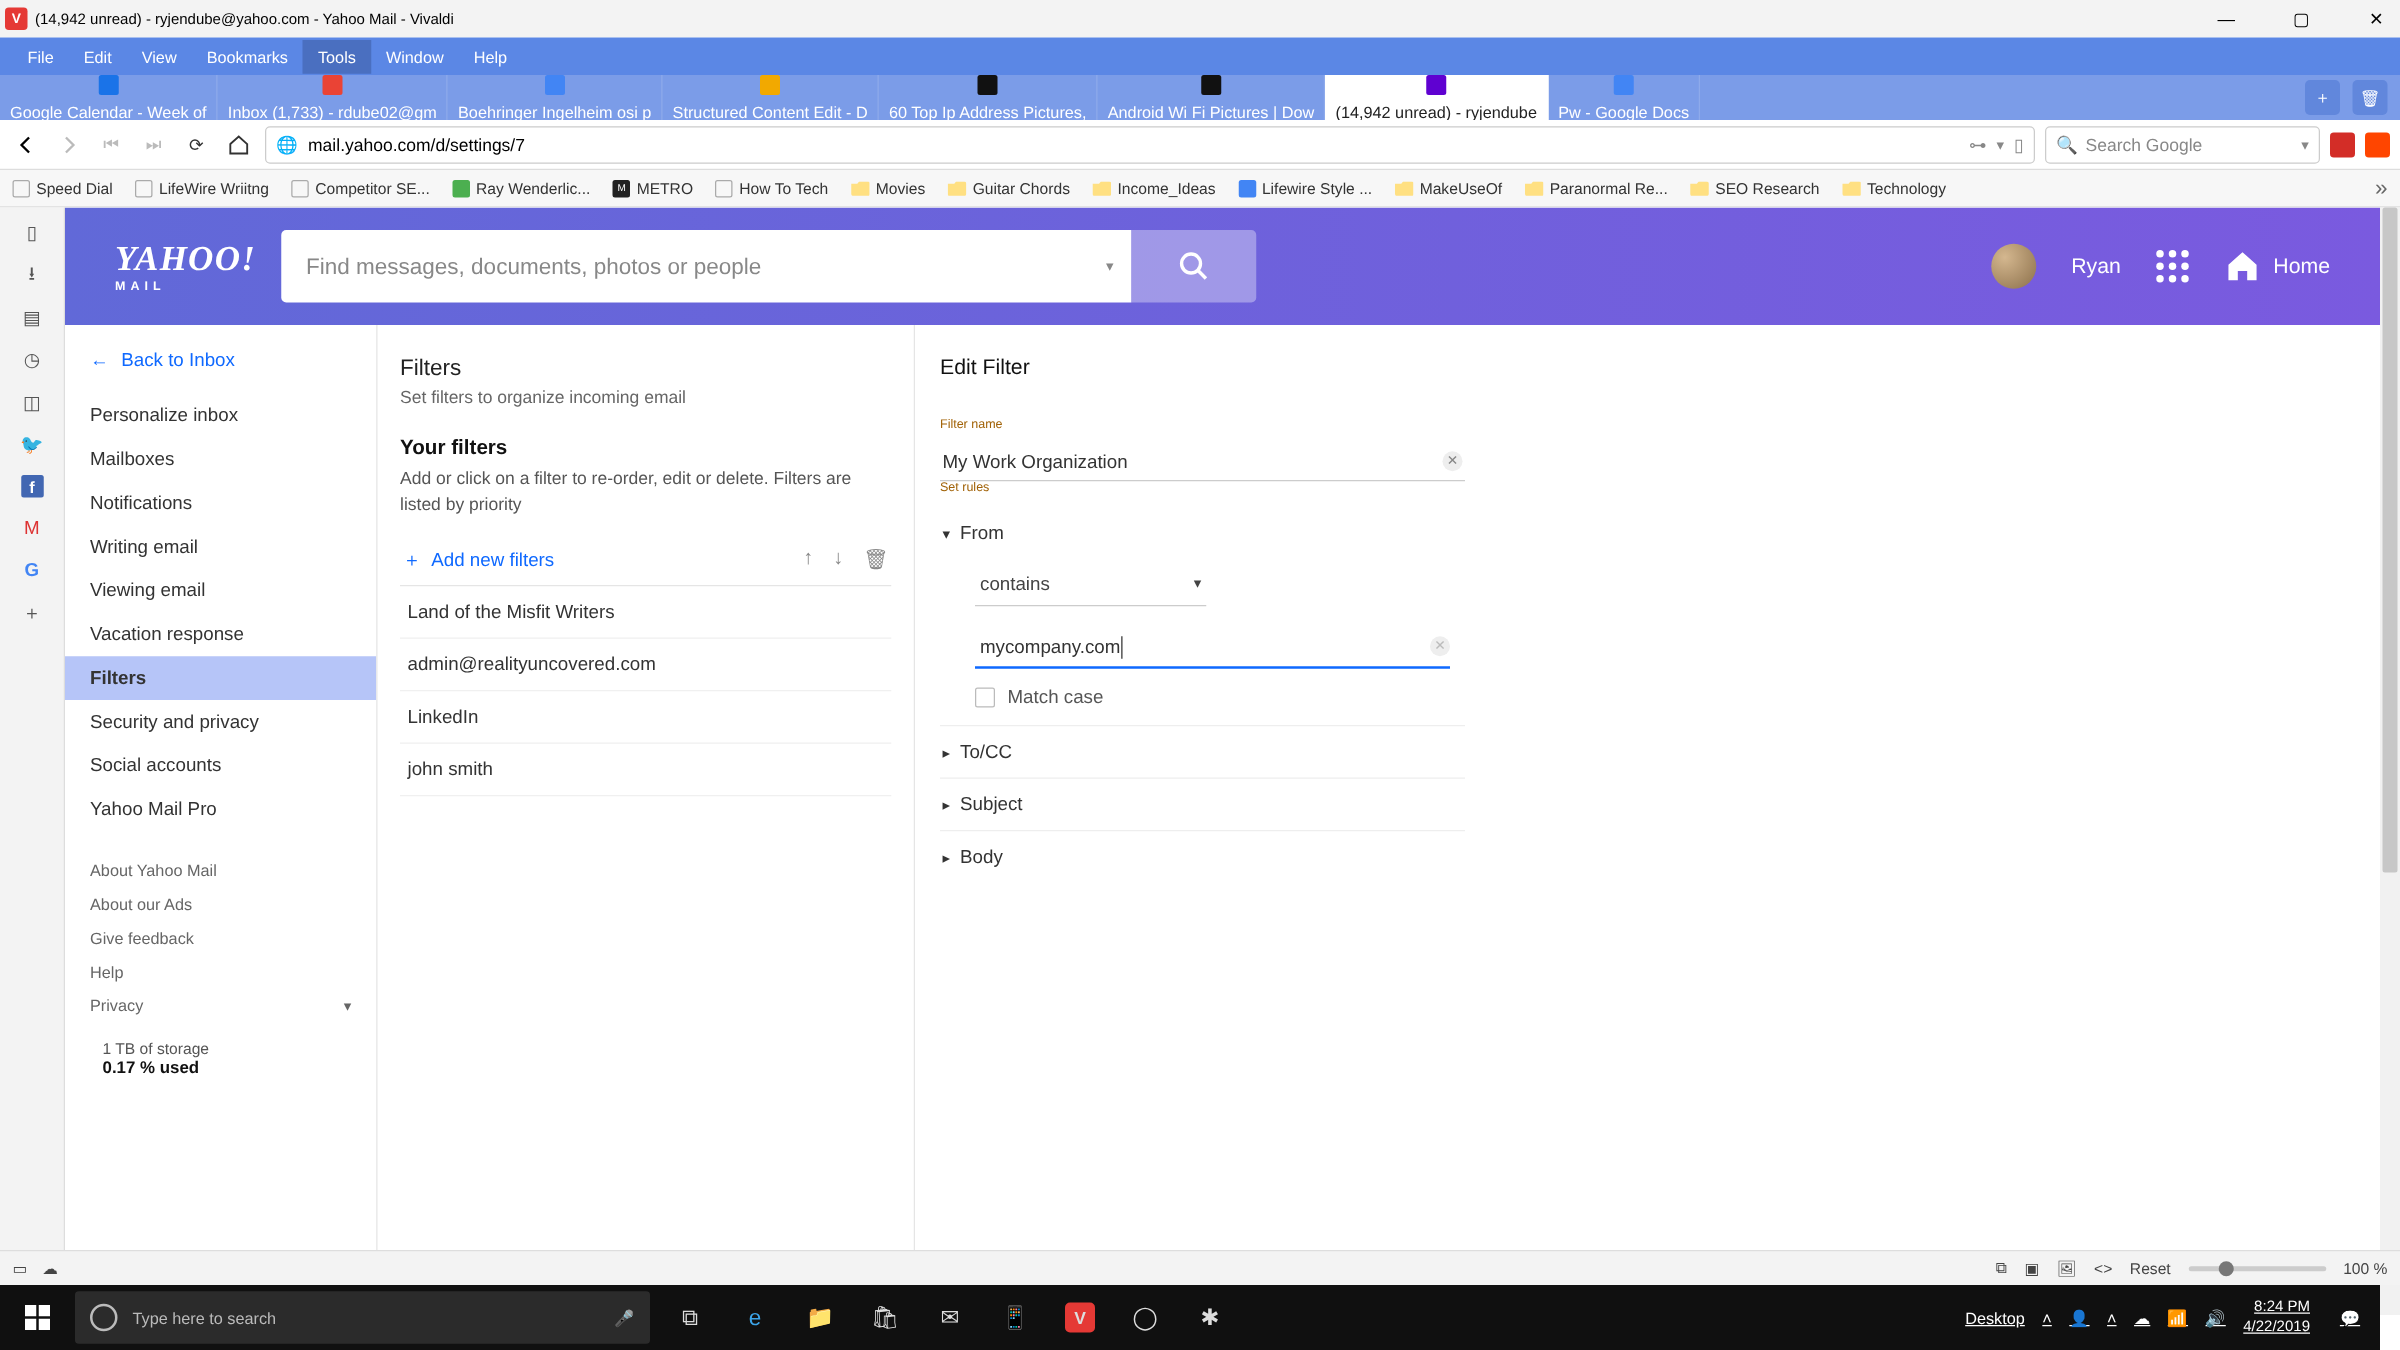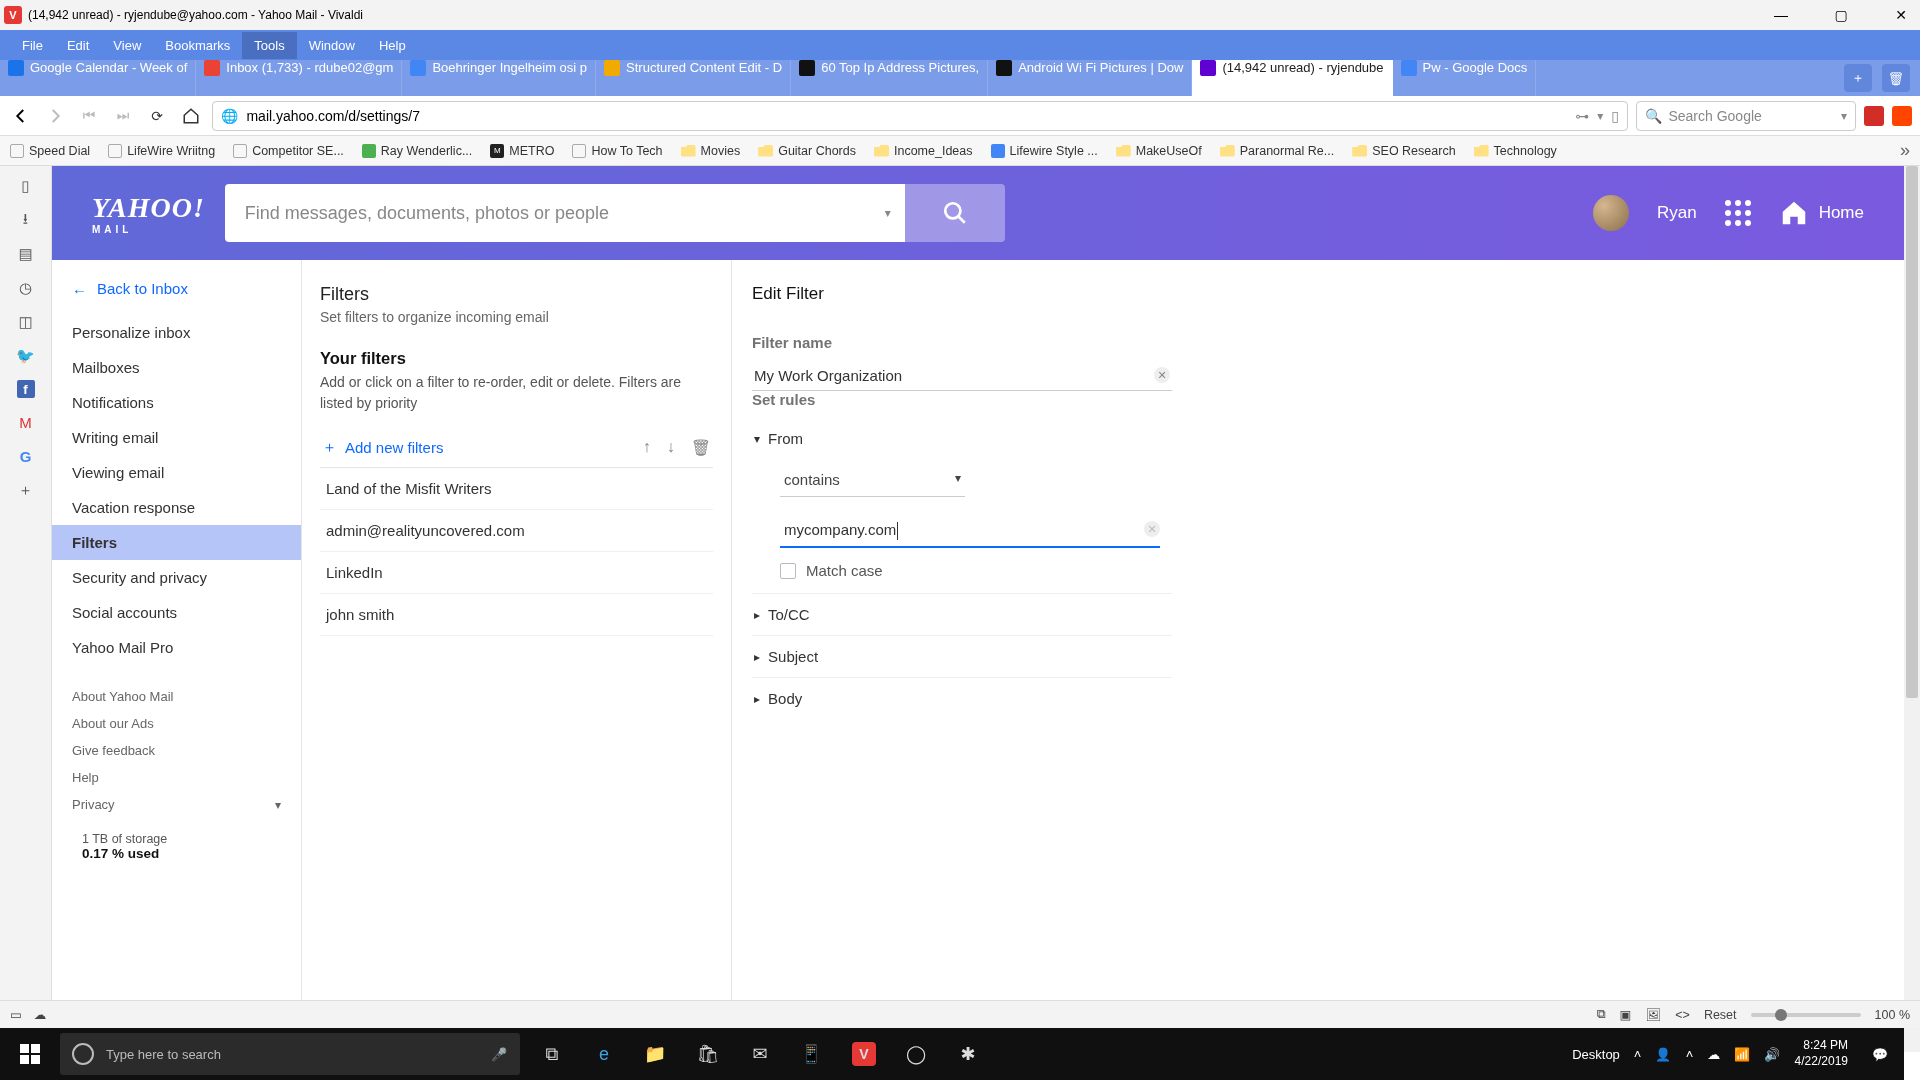--- a/index.html
+++ b/index.html
@@ -11,21 +11,21 @@
 .titlebar .wbtns { margin-left: auto; display: flex; gap: 30px; }
 .titlebar .wbtns div { width: 30px; text-align: center; cursor: default; font-size: 14px; }
 
 
 .menubar { height: 30px; background: #5b87e5; display: flex; align-items: center; padding: 0 10px; font-size: 13px; color: #fff; }
 .menubar .mitem { padding: 6px 12px; cursor: default; }
 .menubar .mitem.act { background: #4a6fc0; }
 
 
 .tabstrip { height: 36px; background: #7b9ce8; display: flex; align-items: stretch; font-size: 13px; color: #fff; }
-.tabstrip .tab { display: flex; gap: 6px; padding: 0 8px; max-width: 250px; overflow: hidden; white-space: nowrap; cursor: default; border-right: 1px solid rgba(255,255,255,.15);}
+.tabstrip .tab { display: flex; align-items: center; gap: 6px; padding: 0 8px; max-width: 250px; overflow: hidden; white-space: nowrap; cursor: default; border-right: 1px solid rgba(255,255,255,.15); flex-direction: column;}
 .tabstrip .tab.active { background: #fff; color: #222; }
 .tabstrip .tab .favi { width: 16px; height: 16px; border-radius: 2px; flex: none; }
 .tabstrip .tbtns { margin-left: auto; display: flex; align-items: center; gap: 10px; padding: 0 10px; }
 .tabstrip .iconbtn { width: 28px; height: 28px; border-radius: 4px; display:flex; align-items:center; justify-content:center; }
 .tabstrip .iconbtn.add { background:#6187dc; }
 .tabstrip .iconbtn.trash { background:#6187dc; }
 
 
 .urlbar { height: 40px; background: #fff; display: flex; align-items: center; padding: 0 8px; gap: 8px; border-bottom: 1px solid #ddd; font-size: 14px; }
 .urlbar .nbtn { width: 26px; height: 26px; display:flex; align-items:center; justify-content:center; color:#333; }
@@ -86,21 +86,21 @@
 .fcol h3 { font-size:16.5px; font-weight:700; color:#111; margin-bottom:4px;}
 .fcol .sub2 { font-size:14px; color:#555; line-height:1.5; margin-bottom: 14px;}
 .fcol .addrow { display:flex; align-items:center; padding: 10px 2px; border-bottom:1px solid #e5e5e5;}
 .fcol .addbtn { color:#0f69ff; display:flex; align-items:center; gap:8px; font-size:15px;}
 .fcol .addrow .icons { margin-left:auto; display:flex; gap:16px; color:#888;}
 .fcol .frow { padding: 12px 6px; border-bottom:1px solid #f0f0f0; font-size:15px; color:#333; cursor:default;}
 
 
 .ecol { flex:1; padding: 24px 20px; overflow-y:auto;}
 .ecol h2 { font-size:17px; font-weight:500; color:#111; margin-bottom: 30px;}
-.ecol label.lab { font-size:15px; font-weight:700; color:#737373; display:block; margin-bottom: 10px;}
+.ecol label.lab { font-size:10px; font-weight:400; color:#a16207; display:block; margin-bottom: 10px;}
 .ecol .finput { width: 420px; border:none; border-bottom:1px solid #ccc; padding: 6px 2px; font-size:15px; color:#333; outline:none; position:relative;}
 .ecol .inwrap { position:relative; width:420px;}
 .ecol .inwrap .clr { position:absolute; right:2px; top:6px; width:16px; height:16px; border-radius:50%; background:#eee; color:#888; font-size:11px; text-align:center; line-height:16px;}
 .ecol .hint { font-size:13px; color:#888; margin-top:8px; margin-bottom: 30px;}
 .ecol .rulesec { margin-top:10px;}
 .ecol .rrow { width:420px; border-bottom:0 solid #eee; padding: 12px 2px; font-size:15px; color:#333; display:flex; align-items:center; gap:8px; cursor:default;}
 .ecol .rrow.sep { border-top:1px solid #eee; }
 .ecol .rbody { padding: 4px 0 14px 28px;}
 .ecol .ddl { width:185px; border-bottom:1px solid #ccc; padding: 8px 4px; display:flex; justify-content:space-between; color:#444; font-size:15px;}
 .ecol .val { margin-top:18px; width:380px; border-bottom:2px solid #0f69ff; padding:6px 4px; font-size:15px; color:#333; position:relative;}
@@ -121,21 +121,21 @@
 .statusbar .zslider .knob { position:absolute; left:24px; top:-4px; width:12px; height:12px; background:#777; border-radius:50%;}
 
 
 .taskbar { position:absolute; left:0; right:16px; bottom:0; height:52px; background:#101010; display:flex; align-items:center; color:#fff; font-size:13px;}
 .taskbar .start { width:60px; height:100%; display:flex; align-items:center; justify-content:center;}
 .taskbar .start .win { display:grid; grid-template-columns:9px 9px; grid-template-rows:9px 9px; gap:2px;}
 .taskbar .start .win span { background:#fff;}
 .taskbar .cortana { display:flex; align-items:center; background:#2b2b2b; height:42px; width:460px; border-radius:3px; padding:0 12px; gap:12px; color:#bbb; margin-right:6px;}
 .taskbar .cortana .ring { width:22px; height:22px; border:2px solid #bbb; border-radius:50%;}
 .taskbar .tico { width:52px; height:100%; display:flex; align-items:center; justify-content:center; font-size:18px; color:#ddd;}
-.taskbar .tray { margin-left:auto; display:flex; align-items:center; gap:14px; padding-right:6px;}
+.taskbar .tray { margin-left:auto; display:flex; align-items:center; gap:14px; padding-right:6px;text-decoration:underline;}
 .taskbar .tray .dt { text-align:right; font-size:12px; line-height:1.3;}
 .taskbar .tray .notif { width:36px; height:36px; display:flex; align-items:center; justify-content:center;}
 
 
 .chev { font-size:12px;}
 svg { display:block; }
 </style>
 </head>
 <body>
 

